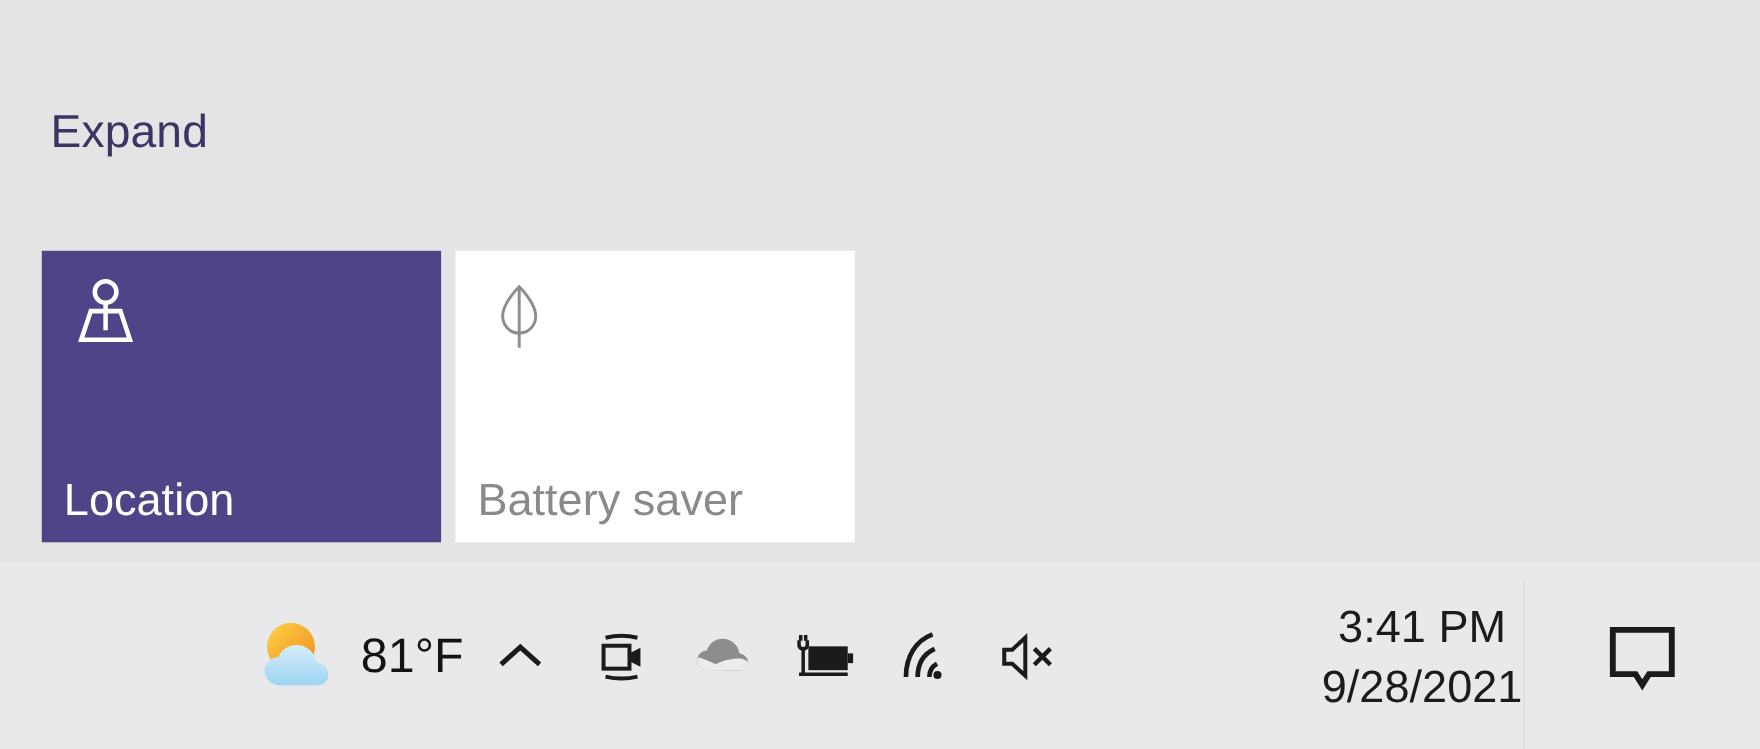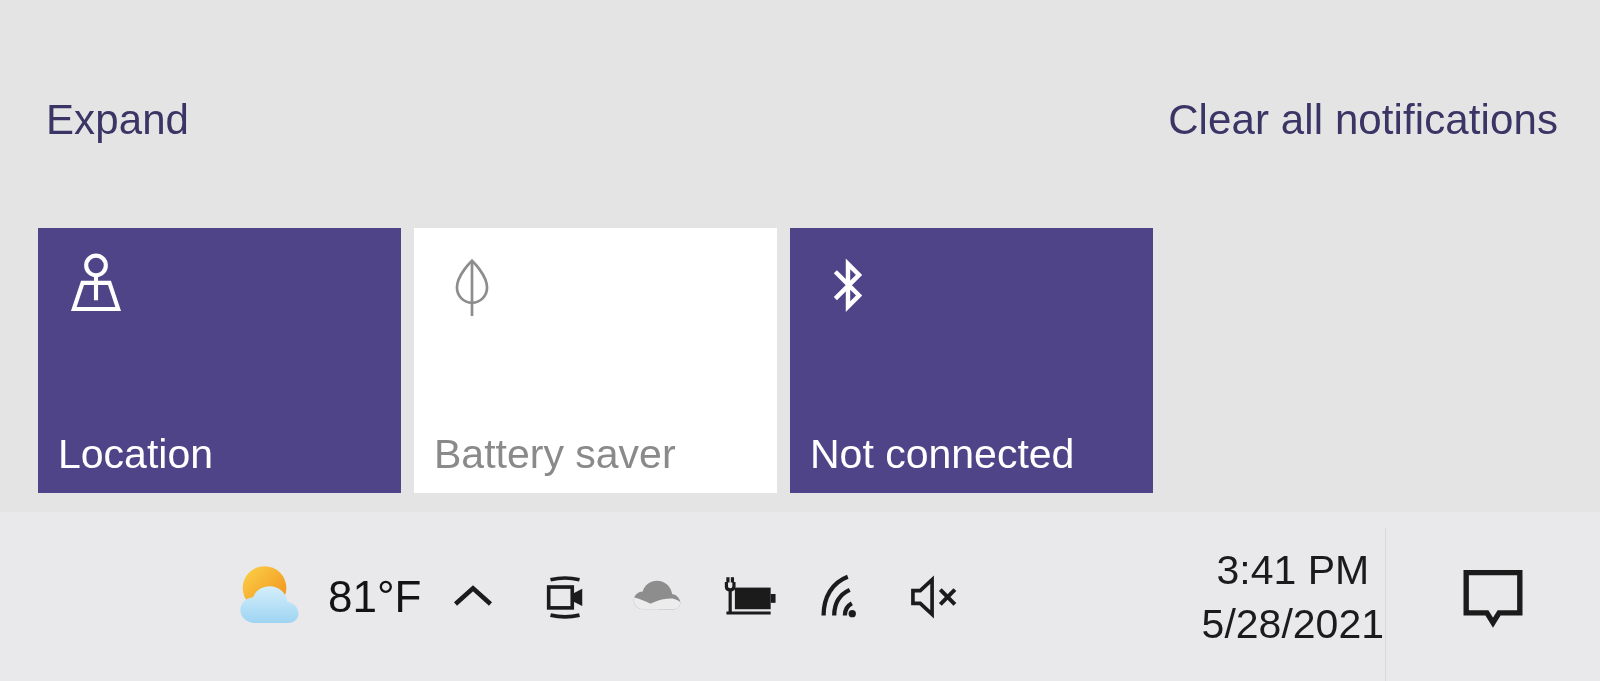--- a/index.html
+++ b/index.html
@@ -221,21 +221,20 @@
 </style>
 </head>
 <body>
 
 <div id="screen">
 
   <div id="action-center">
 
     <div class="ac-links">
       <div id="expand-link">Expand</div>
-      <div id="clear-all-link">Clear all notifications</div>
     </div>
 
     <div id="quick-actions">
 
       <div class="tile on">
         <svg class="tile-icon" viewBox="0 0 48 48">
           <circle cx="24" cy="11" r="6.2" fill="none" stroke="#ffffff" stroke-width="2.6"></circle>
           <line x1="24" y1="17.2" x2="24" y2="33" stroke="#ffffff" stroke-width="2.6"></line>
           <path d="M15.5 22 L32.5 22 L38 38.5 L10 38.5 Z" fill="none" stroke="#ffffff" stroke-width="2.6" stroke-linejoin="miter"></path>
         </svg>
@@ -243,26 +242,20 @@
       </div>
 
       <div class="tile off">
         <svg class="tile-icon" viewBox="0 0 48 48">
           <path d="M24 8 C24 8 33.5 17 33.5 25 C33.5 30.4 29.2 34.6 24 34.6 C18.8 34.6 14.5 30.4 14.5 25 C14.5 17 24 8 24 8 Z" fill="none" stroke="#8d8d8d" stroke-width="1.7"></path>
           <line x1="24" y1="9" x2="24" y2="43" stroke="#8d8d8d" stroke-width="1.7"></line>
         </svg>
         <div class="tile-label">Battery saver</div>
       </div>
 
-      <div class="tile on">
-        <svg class="tile-icon" viewBox="0 0 48 48">
-          <path d="M17 16 L31 30 L24 37 L24 10 L31 17 L17 31" fill="none" stroke="#ffffff" stroke-width="2.8" stroke-linecap="square" stroke-linejoin="miter"></path>
-        </svg>
-        <div class="tile-label">Not connected</div>
-      </div>
 
 
     </div>
   </div>
 
   <div id="taskbar">
 
     <div id="tray-area">
 
       <div id="weather-widget">
@@ -336,21 +329,21 @@
             <line x1="21" y1="12" x2="29" y2="20"></line>
             <line x1="29" y1="12" x2="21" y2="20"></line>
           </g>
         </svg>
       </div>
 
     </div>
 
     <div id="clock-area">
       <div id="clock-time">3:41 PM</div>
-      <div id="clock-date">5/28/2021</div>
+      <div id="clock-date">9/28/2021</div>
     </div>
 
   </div>
 
   <div id="taskbar-divider"></div>
 
   <div id="action-center-button">
     <svg width="78" height="78" viewBox="0 0 32 32">
       <path d="M5 6 L27 6 L27 22.5 L18.5 22.5 L16 26.5 L13.5 22.5 L5 22.5 Z" fill="none" stroke="#1b1b1b" stroke-width="2.2" stroke-linejoin="miter"></path>
     </svg>

